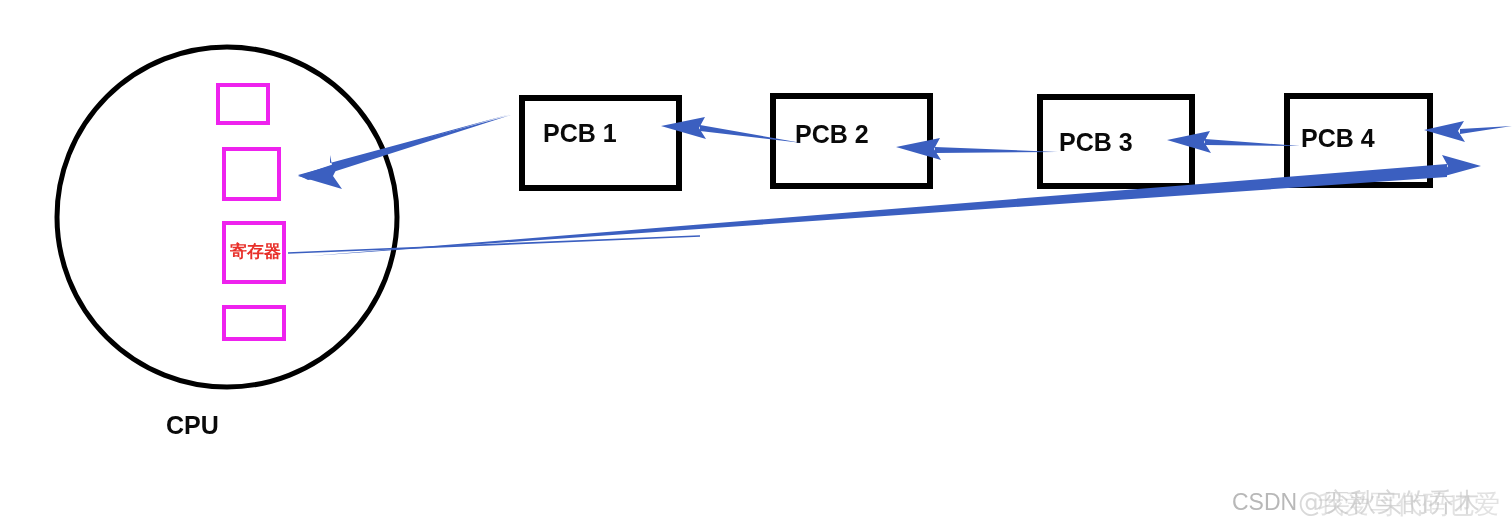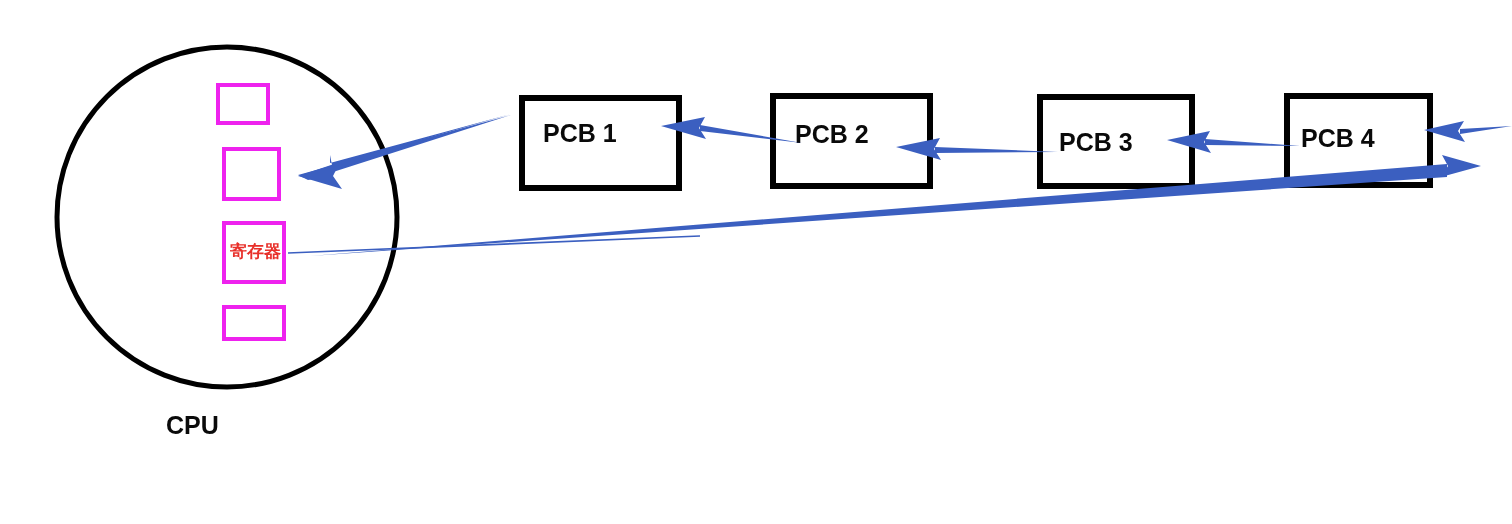--- a/index.html
+++ b/index.html
@@ -107,14 +107,21 @@
 
     <path d="M1512,126 L1460,129 L1460,134 Z" fill="#3b5fc0"></path>
     <path d="M1424,130 L1464,121 L1458,131 L1465,142 Z" fill="#3b5fc0"></path>
 
     <path d="M310,256 L1447,164 L1447,177 Z" fill="#3b5fc0"></path>
     <path d="M1481,166 L1442,155 L1448,166 L1441,177 Z" fill="#3b5fc0"></path>
 
     <line x1="288" y1="253" x2="700" y2="236" stroke="#3b5fc0" stroke-width="1.6"></line>
   </svg>
 
+  <div style="position:absolute; left:1232px; top:486px; width:270px; height:34px;">
+    <svg width="270" height="34" viewBox="0 0 270 34">
+      <text class="wm-text" x="0" y="24">CSDN</text>
+      <text class="wm-text2" x="66" y="25" opacity="0.62">@奕秋实的乔木</text>
+      <text class="wm-text2" x="86" y="27" opacity="0.46">我爱写代码也爱</text>
+    </svg>
+  </div>
 
 </div>
 
 </body></html>

